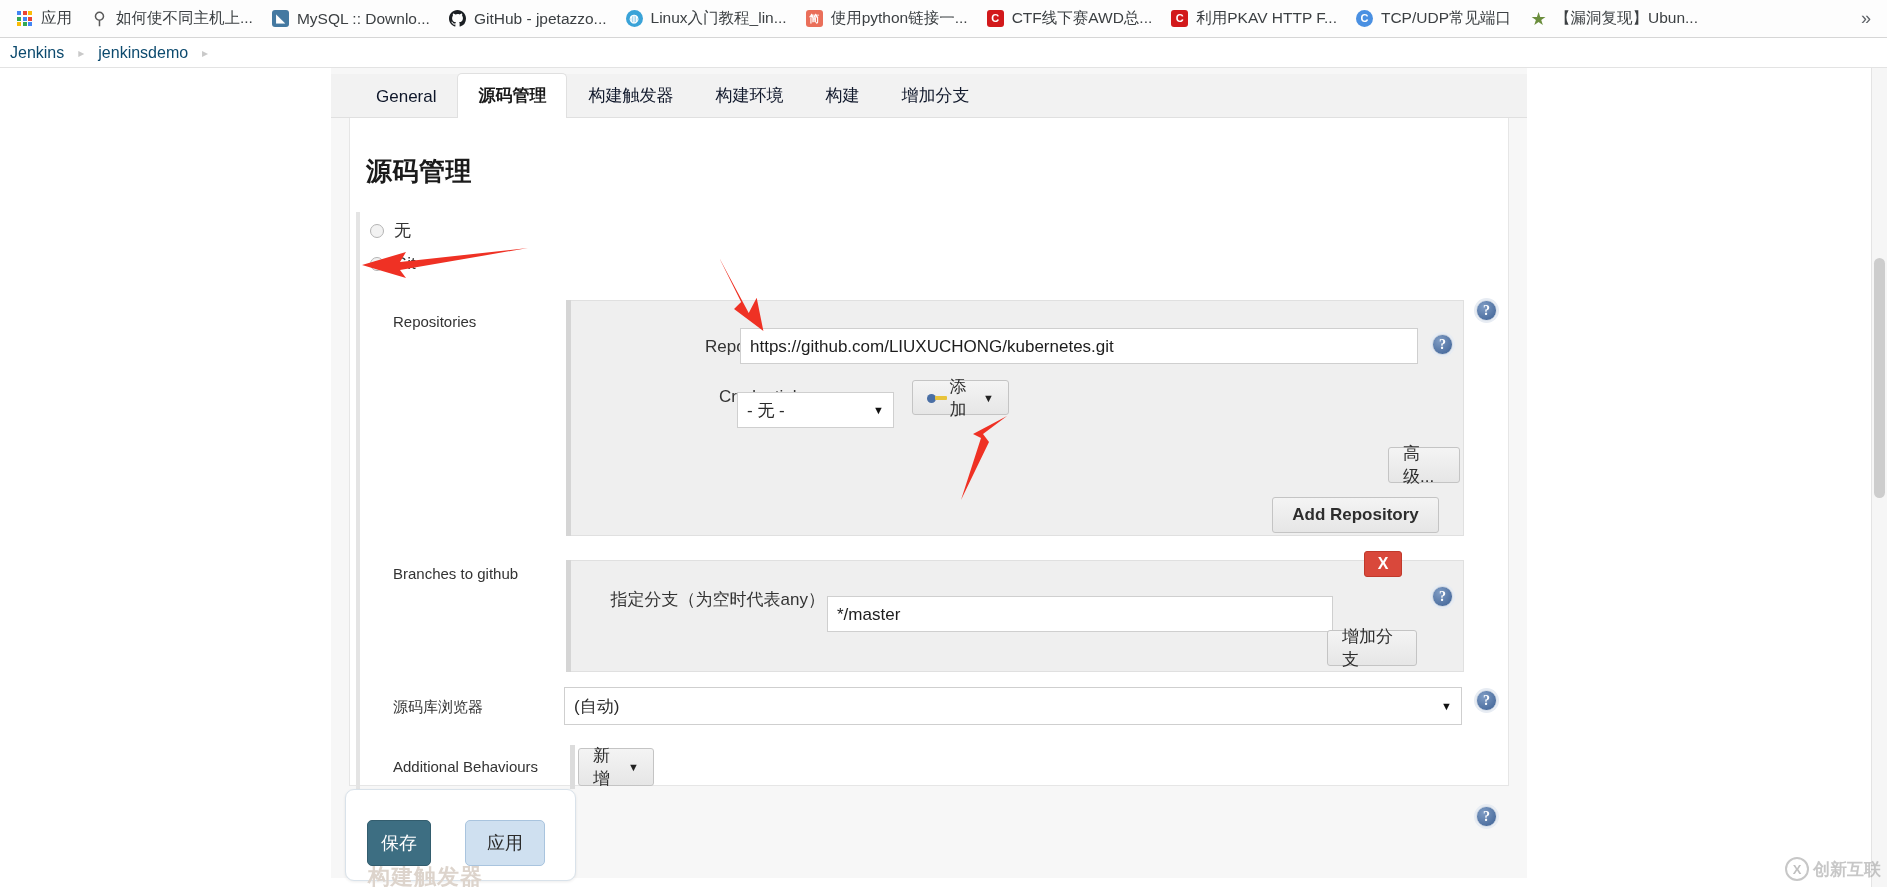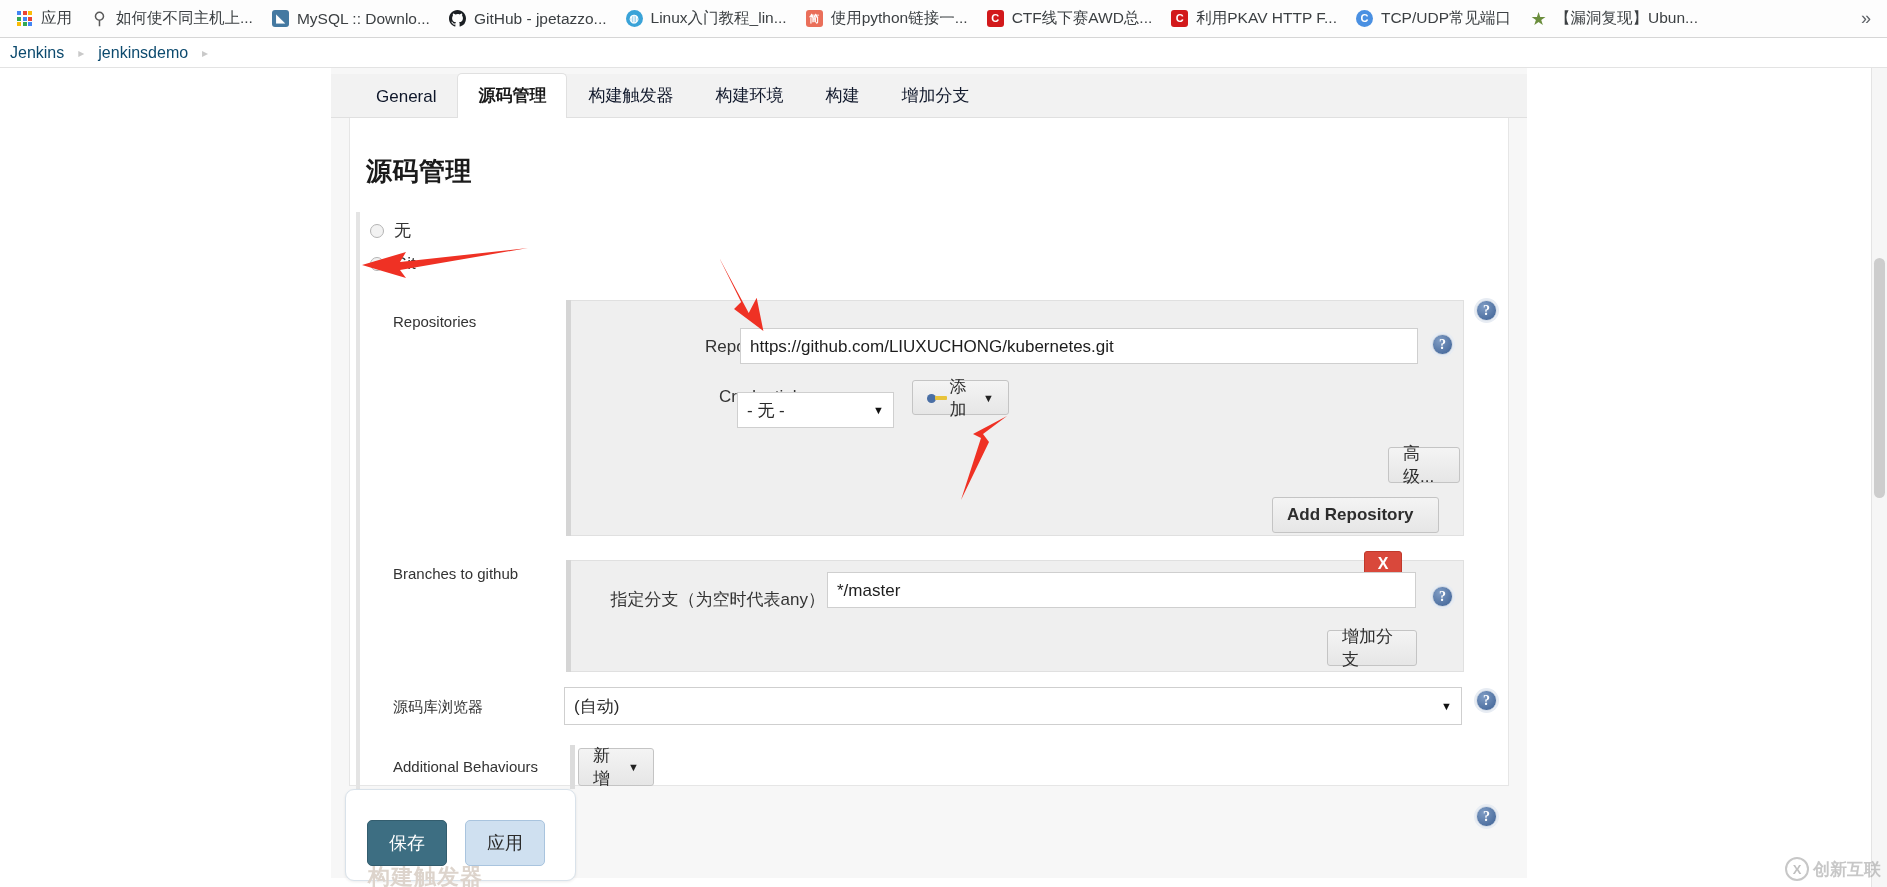--- a/index.html
+++ b/index.html
@@ -135,21 +135,21 @@
     position:absolute; background:#fff; border:1px solid #cfcfcf;
     font-size:17px; color:#2a2a2a; display:flex; align-items:center;
     padding:0 9px; justify-content:space-between;
   }
   .sel .arrow{ font-size:11px; color:#111; margin-left:8px; }
 
   .btn{
     position:absolute; background:linear-gradient(#f4f4f4,#e6e6e6);
     border:1px solid #c4c4c4; border-radius:3px;
     font-size:17px; color:#2d2d2d; display:flex; align-items:center;
-    gap:7px; cursor:pointer; padding:0 14px;
+    justify-content:center; gap:7px; cursor:pointer; padding:0 14px;
     font-family:"Liberation Sans", sans-serif;
   }
   .btn .caret{ font-size:11px; color:#222; }
 
   .key-icon{
     width:20px;height:12px; position:relative; display:inline-block;
   }
   .key-icon::before{
     content:""; position:absolute; left:0; top:2px; width:9px; height:9px;
     border-radius:50%; background:#4a6fa5;
@@ -174,21 +174,21 @@
     display:flex; align-items:center; justify-content:center; cursor:pointer;
   }
 
   
   #save-bar{
     position:absolute; left:345px; top:789px; width:231px; height:92px;
     background:#ffffff; border:1px solid #d9e2ea; border-radius:9px;
     box-shadow:0 1px 3px rgba(0,0,0,.08);
   }
   #btn-save{
-    position:absolute; left:367px; top:820px; width:80px; height:46px;
+    position:absolute; left:367px; top:820px; width:64px; height:46px;
     background:#3d6e82; border:1px solid #335d6e; border-radius:5px;
     color:#fff; font-size:18px; display:flex; align-items:center; justify-content:center;
     cursor:pointer;
   }
   #btn-apply{
     position:absolute; left:465px; top:820px; width:80px; height:46px;
     background:#cfe0f0; border:1px solid #a9c4de; border-radius:5px;
     color:#2b2b2b; font-size:18px; display:flex; align-items:center; justify-content:center;
     cursor:pointer;
   }
@@ -372,21 +372,21 @@
 <div class="help" style="left:1476px; top:300px;">?</div>
 
 <div class="row-label" style="left:393px; top:565px;">Branches to github</div>
 
 <div class="grey-box" style="left:566px; top:560px; width:898px; height:112px;"></div>
 <div class="lt-rail" style="left:566px; top:560px; height:112px; background:#d5d5d5;"></div>
 
 <div class="x-btn" style="left:1364px; top:551px; width:38px; height:26px;">X</div>
 
 <div class="sub-label" style="left:610px; top:588px; width:215px;">指定分支（为空时代表any）</div>
-<div class="txtinput" style="left:827px; top:572px; width:589px; height:36px;">*/master</div>
+<div class="txtinput" style="left:827px; top:596px; width:506px; height:36px;">*/master</div>
 <div class="help" style="left:1432px; top:586px;">?</div>
 
 <div class="btn" style="left:1327px; top:630px; width:90px; height:36px;">增加分支</div>
 
 <div class="row-label" style="left:393px; top:698px;">源码库浏览器</div>
 <div class="sel" style="left:564px; top:687px; width:898px; height:38px;">
   <span>(自动)</span>
   <span class="arrow">▼</span>
 </div>
 <div class="help" style="left:1476px; top:690px;">?</div>

